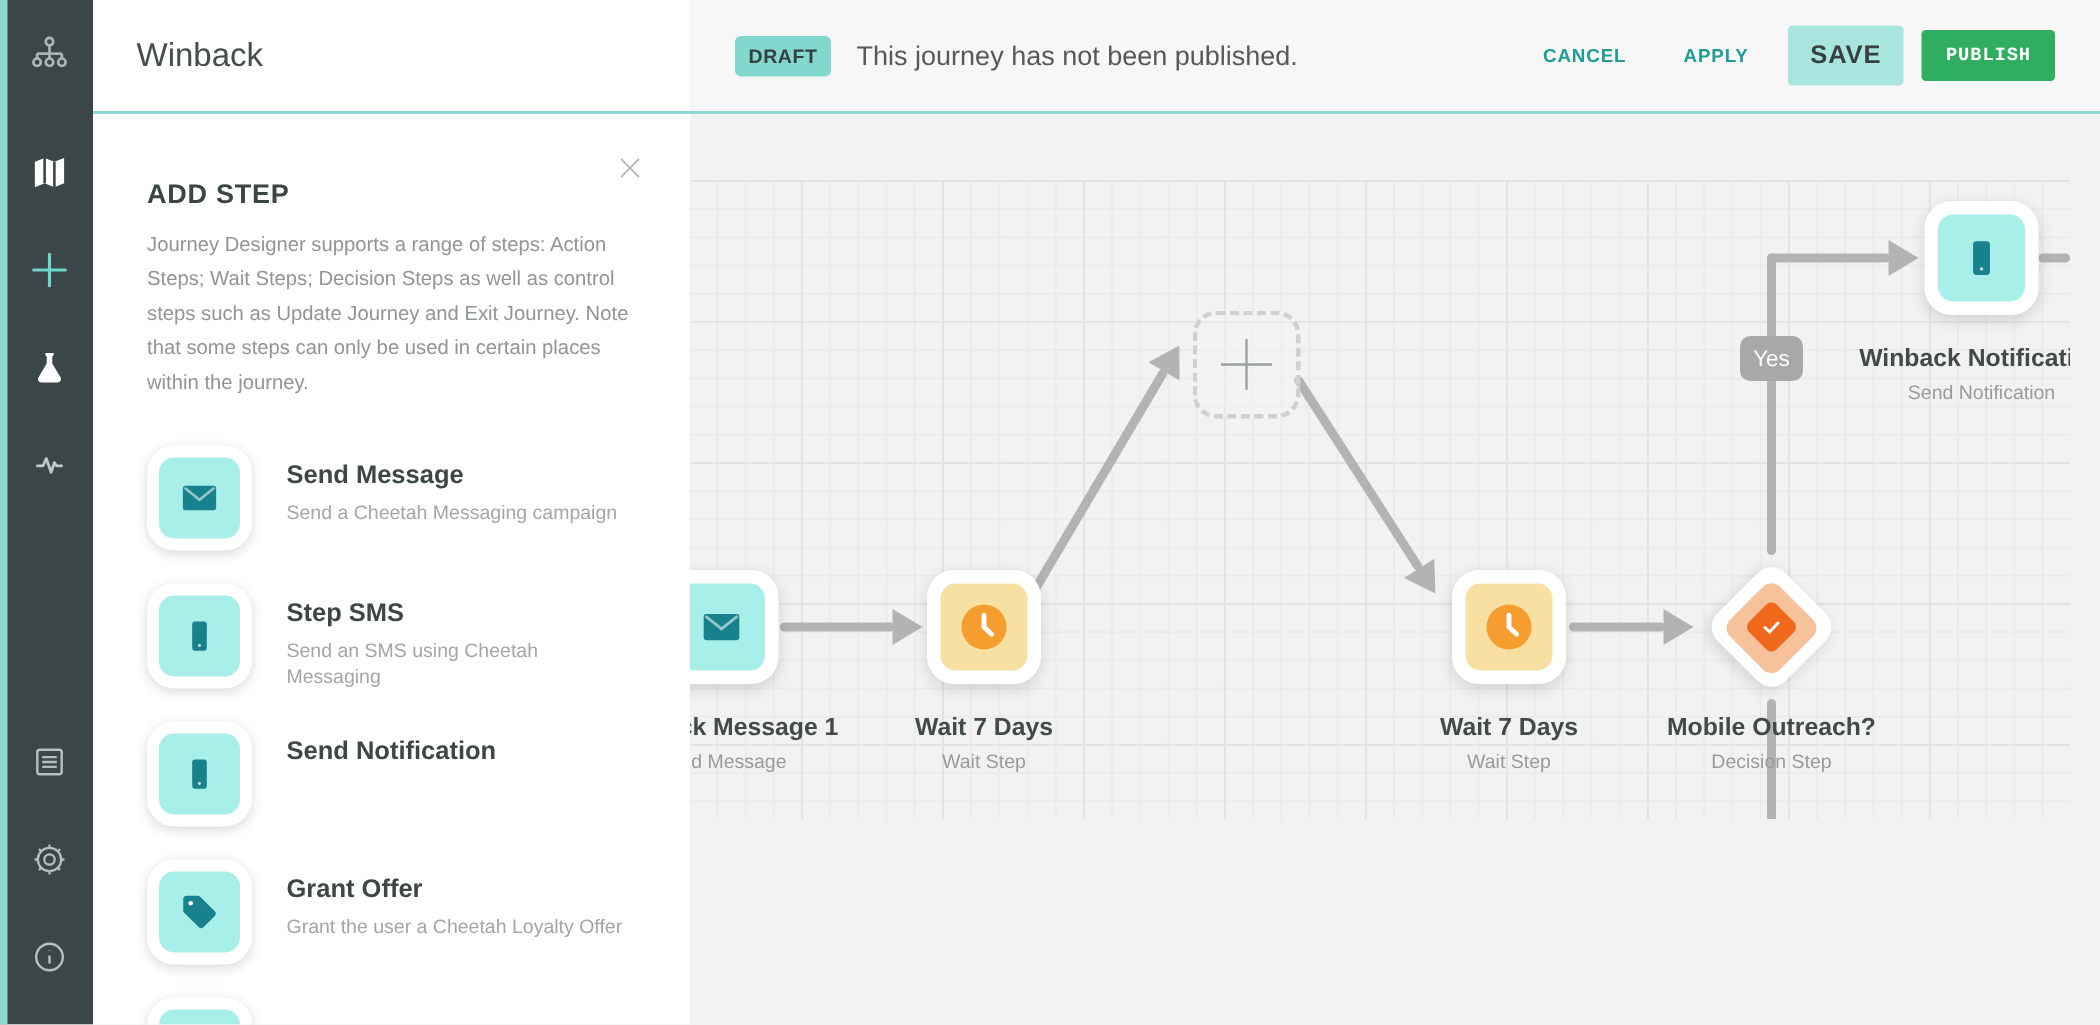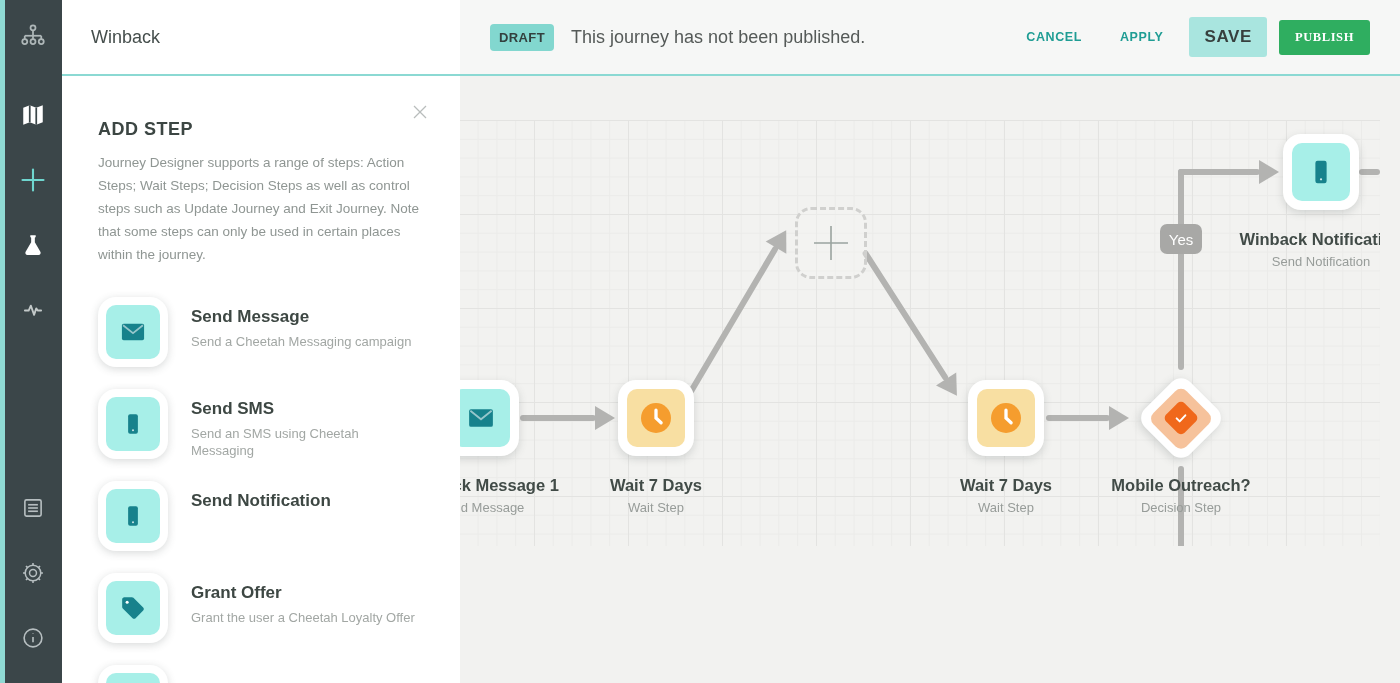--- a/index.html
+++ b/index.html
@@ -7,30 +7,30 @@
   .app { position:relative; width:1400px; height:683px; }
 
   
   .rail { position:absolute; left:0; top:0; width:62px; height:683px; background:#3b4649; z-index:20; }
   .rail-accent { position:absolute; left:0; top:0; width:5px; height:683px; background:#8fd9d3; }
   .rail-btn { position:absolute; left:16px; width:34px; height:34px; background:none; border:none; display:flex; align-items:center; justify-content:center; cursor:pointer; }
   .rail-btn svg { display:block; }
 
   
   .titlebar { position:absolute; left:62px; top:0; width:398px; height:74px; background:#ffffff; display:flex; align-items:center; padding-left:29px; z-index:10; }
-  .titlebar h1 { font-size:18px; font-weight:400; color:#454e4c; }
+  .titlebar h1 { font-size:22px; font-weight:400; color:#454e4c; }
   .teal-divider { position:absolute; left:62px; top:74px; width:1338px; height:2px; background:#8bd9d3; z-index:12; }
   .topbar { position:absolute; left:460px; top:0; width:940px; height:74px; background:#f6f7f6; display:flex; align-items:center; padding:0 30px; z-index:10; }
   .draft-badge { background:#82d7cf; color:#33403e; font-size:13px; font-weight:700; letter-spacing:.4px; padding:6px 9px; border-radius:4px; }
   .status-msg { margin-left:17px; font-size:18px; color:#555a58; }
   .topbar .spacer { flex:1; }
   .link-btn { background:none; border:none; color:#1f9d94; font-family:inherit; font-size:12.5px; font-weight:700; letter-spacing:.6px; cursor:pointer; }
   .link-btn + .link-btn { margin-left:38px; }
   .save-btn { margin-left:26px; background:#a9e5df; border:none; border-radius:3px; color:#37403e; font-family:inherit; font-size:17px; font-weight:700; letter-spacing:.6px; padding:10px 15px; cursor:pointer; }
-  .publish-btn { margin-left:12px; background:#2fae60; border:none; border-radius:3px; color:#ffffff; font-family:Liberation Serif, serif; font-size:12.5px; font-weight:700; letter-spacing:.6px; padding:10px 16px; cursor:pointer; }
+  .publish-btn { margin-left:12px; background:#2fae60; border:none; border-radius:3px; color:#ffffff; font-family:Liberation Mono, monospace; font-size:12.5px; font-weight:700; letter-spacing:.6px; padding:10px 16px; cursor:pointer; }
 
   
   .panel { position:absolute; left:62px; top:76px; width:398px; height:607px; background:#ffffff; z-index:8; overflow:hidden; padding:0 36px; }
   .panel-close { position:absolute; top:27px; right:30px; width:20px; height:20px; background:none; border:none; cursor:pointer; }
   .panel-title { margin-top:43px; font-size:18px; font-weight:700; letter-spacing:.5px; color:#3c4643; }
   .panel-desc { margin-top:11px; width:328px; font-size:13.5px; line-height:23px; color:#8f9693; }
   .step-list { margin-top:31px; }
   .step-item { display:flex; align-items:flex-start; margin-bottom:22px; cursor:pointer; }
   .step-tile { flex:0 0 70px; width:70px; height:70px; background:#ffffff; border-radius:18px; box-shadow:0 2px 8px rgba(60,70,70,.20); display:flex; align-items:center; justify-content:center; }
   .step-tile .tile-inner { width:54px; height:54px; border-radius:10px; background:#a7efe8; display:flex; align-items:center; justify-content:center; color:#17828c; }
@@ -190,21 +190,21 @@
       <div class="step-item">
         <div class="step-tile">
           <span class="tile-inner">
             <svg width="26" height="26" viewBox="0 0 24 24">
               <rect x="7.5" y="3" width="9" height="18" rx="1.8" fill="currentColor"></rect>
               <circle cx="12" cy="17.8" r="0.9" fill="rgba(255,255,255,.8)"></circle>
             </svg>
           </span>
         </div>
         <div class="step-text">
-          <div class="step-title">Send SMS</div>
+          <div class="step-title">Step SMS</div>
           <div class="step-desc">Send an SMS using Cheetah Messaging</div>
         </div>
       </div>
 
       <div class="step-item">
         <div class="step-tile">
           <span class="tile-inner">
             <svg width="26" height="26" viewBox="0 0 24 24">
               <rect x="7.5" y="3" width="9" height="18" rx="1.8" fill="currentColor"></rect>
               <circle cx="12" cy="17.8" r="0.9" fill="rgba(255,255,255,.8)"></circle>

